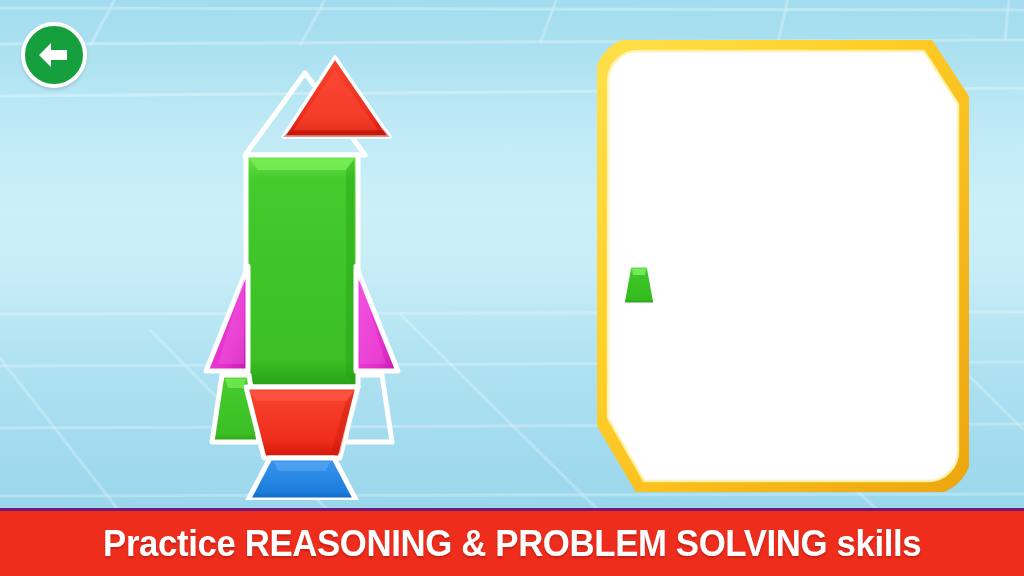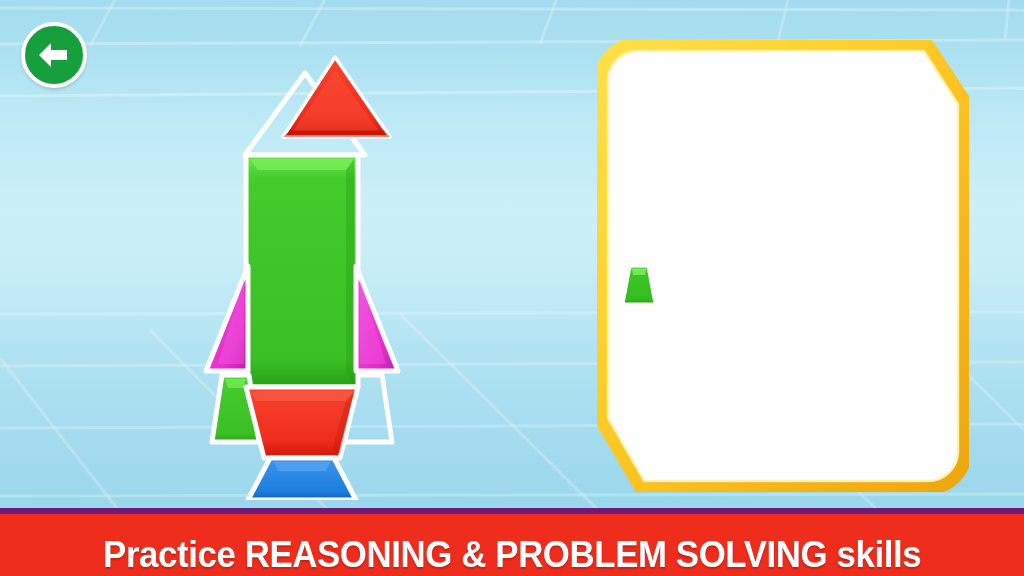--- a/index.html
+++ b/index.html
@@ -69,22 +69,22 @@
     width:40px; height:46px;
     cursor:pointer;
   }
   #piece-green-trapezoid svg{ display:block; }
 
   
   #banner{
     position:absolute; left:0; top:508px;
     width:1024px; height:68px;
     background:#ee2d1d;
-    border-top:6px solid #701a75;
-    display:flex; align-items:flex-end; justify-content:center;
+    border-top:3px solid #701a75;
+    display:flex; align-items:center; justify-content:center;
   }
   #banner-text{
     color:#ffffff;
     font-family:"Liberation Sans", sans-serif;
     font-weight:bold;
     font-size:37px;
     letter-spacing:-.4px;
     transform:scaleX(.94);
     white-space:nowrap;
     text-shadow:0 2px 2px rgba(120,12,6,.35);

